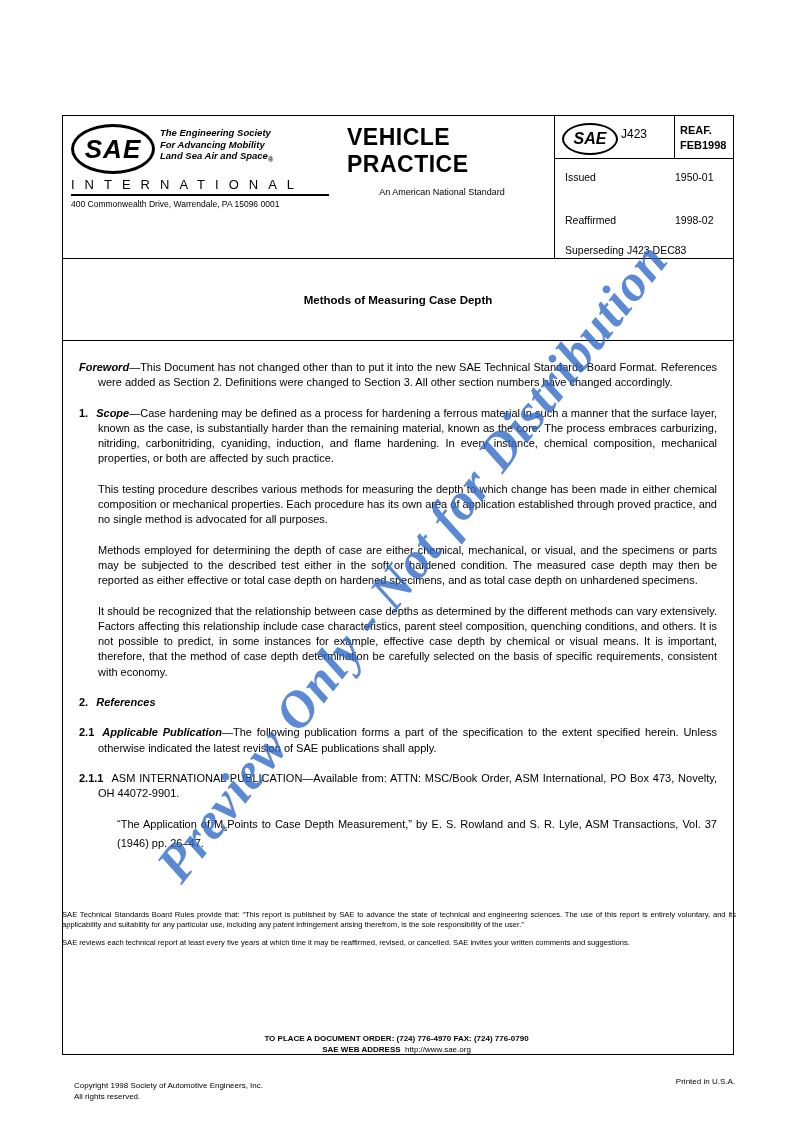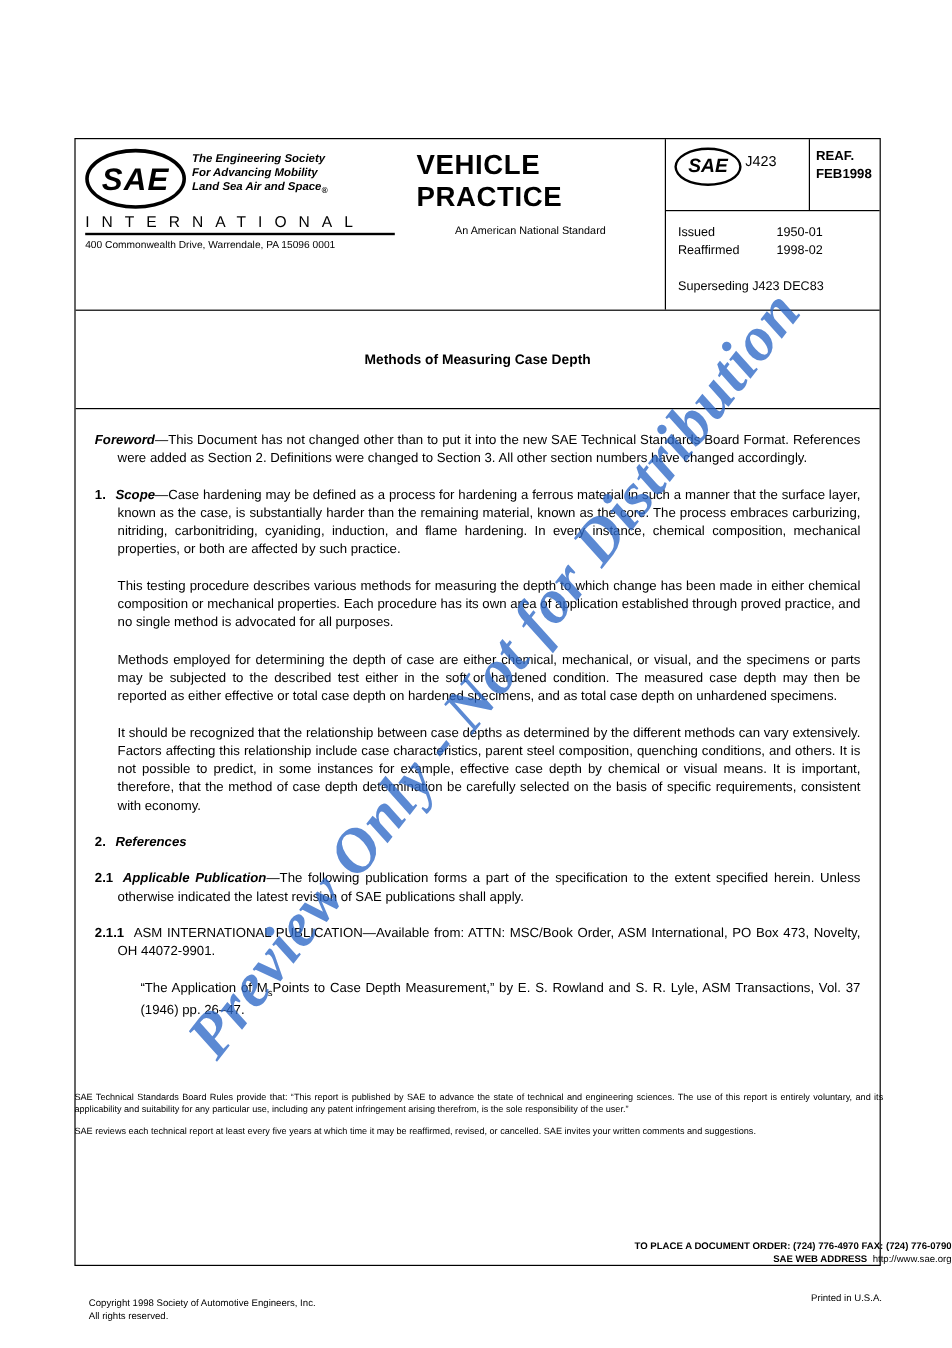--- a/index.html
+++ b/index.html
@@ -44,40 +44,40 @@
   .sae-oval-sm{
     width:52px;height:28px;border:2px solid #000;border-radius:50%;
     display:flex;align-items:center;justify-content:center;flex:none;
   }
   .sae-oval-sm span{font-size:16px;font-weight:bold;font-style:italic;}
   .doc-num{font-size:12px;padding-left:3px;padding-top:4px;}
   .reaf-box{width:58px;box-sizing:border-box;padding:7px 3px 0 5px;font-weight:bold;line-height:15px;flex:none;}
   .reaf-lab{font-size:11px;}
   .reaf-date{font-size:11px;}
   .history{padding:11px 8px 0 10px;font-size:10.5px;line-height:15px;}
-  .hist-grid{display:grid;grid-template-columns:82px auto;}
+  .hist-grid{display:grid;grid-template-columns:82px auto;gap:28px;}
   .superseding{margin-top:15px;}
   .title-band{
     height:82px;border-bottom:1.5px solid #000;box-sizing:border-box;
     display:flex;align-items:center;justify-content:center;
   }
   .doc-title{font-size:11.5px;font-weight:bold;}
   
   .doc-body{padding:19px 16px 0 16px;font-size:11px;line-height:15.3px;text-align:justify;}
   .block{margin-bottom:15px;}
   .hang{padding-left:19px;text-indent:-19px;}
   .indent{padding-left:19px;}
   .indent2{padding-left:38px;}
   .num{font-weight:bold;margin-right:8px;}
   .lbl-bi{font-weight:bold;font-style:italic;}
   sub.ms{font-size:8px;}
   
   .legal{position:absolute;left:62px;top:910px;width:674px;font-size:7.6px;line-height:9.6px;text-align:justify;}
   .legal p{margin:0 0 9px 0;}
-  .order-block{position:absolute;left:0;top:1033px;width:793px;text-align:right;font-size:8px;font-weight:bold;line-height:11px;}
+  .order-block{position:absolute;left:0;top:1033px;width:793px;text-align:center;font-size:8px;font-weight:bold;line-height:11px;}
   .order-block .url{font-weight:normal;}
   .copyright{position:absolute;left:62px;top:1080px;font-size:8px;line-height:11px;margin-left:12px;}
   .printed{position:absolute;right:58px;top:1077px;font-size:8px;}
 </style>
 </head>
 <body>
 
 <div class="page">
 
   <div class="watermark">Preview Only - Not for Distribution</div>

